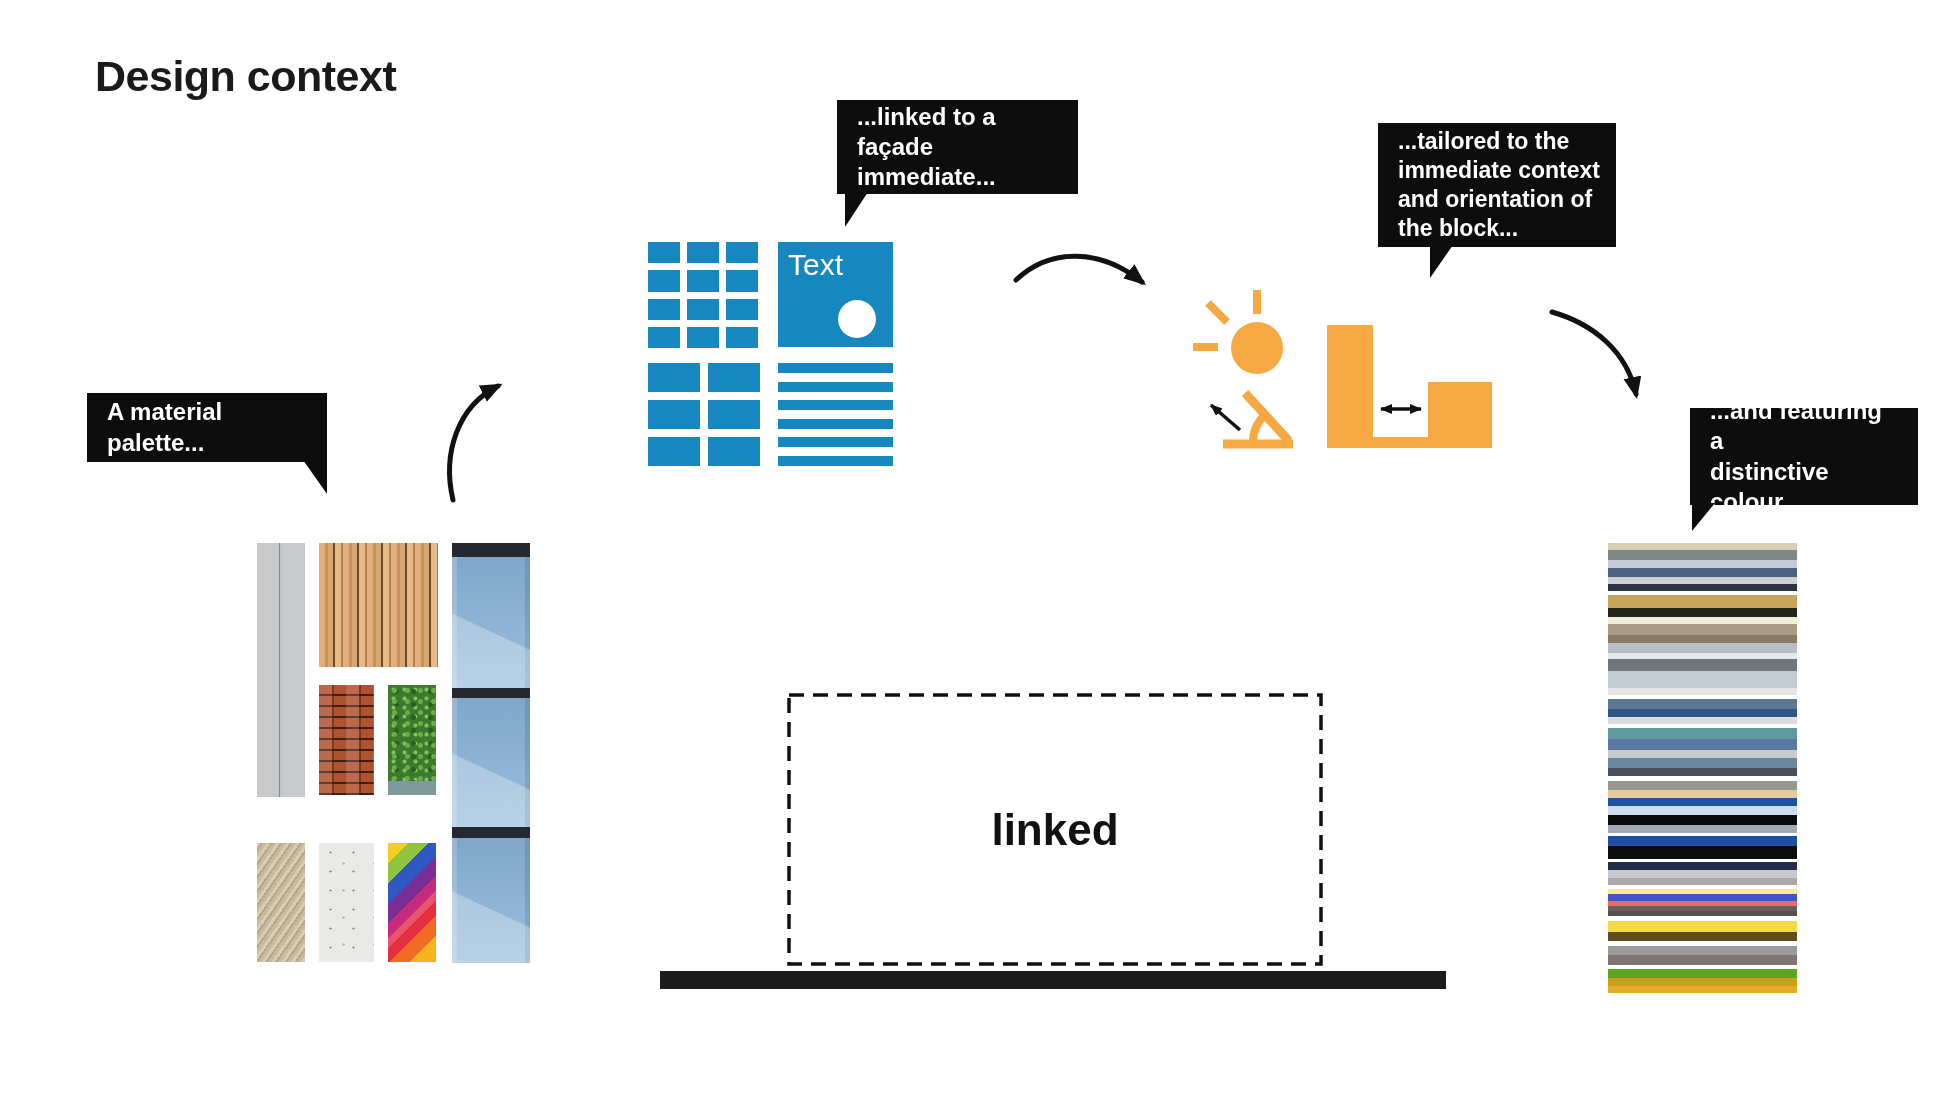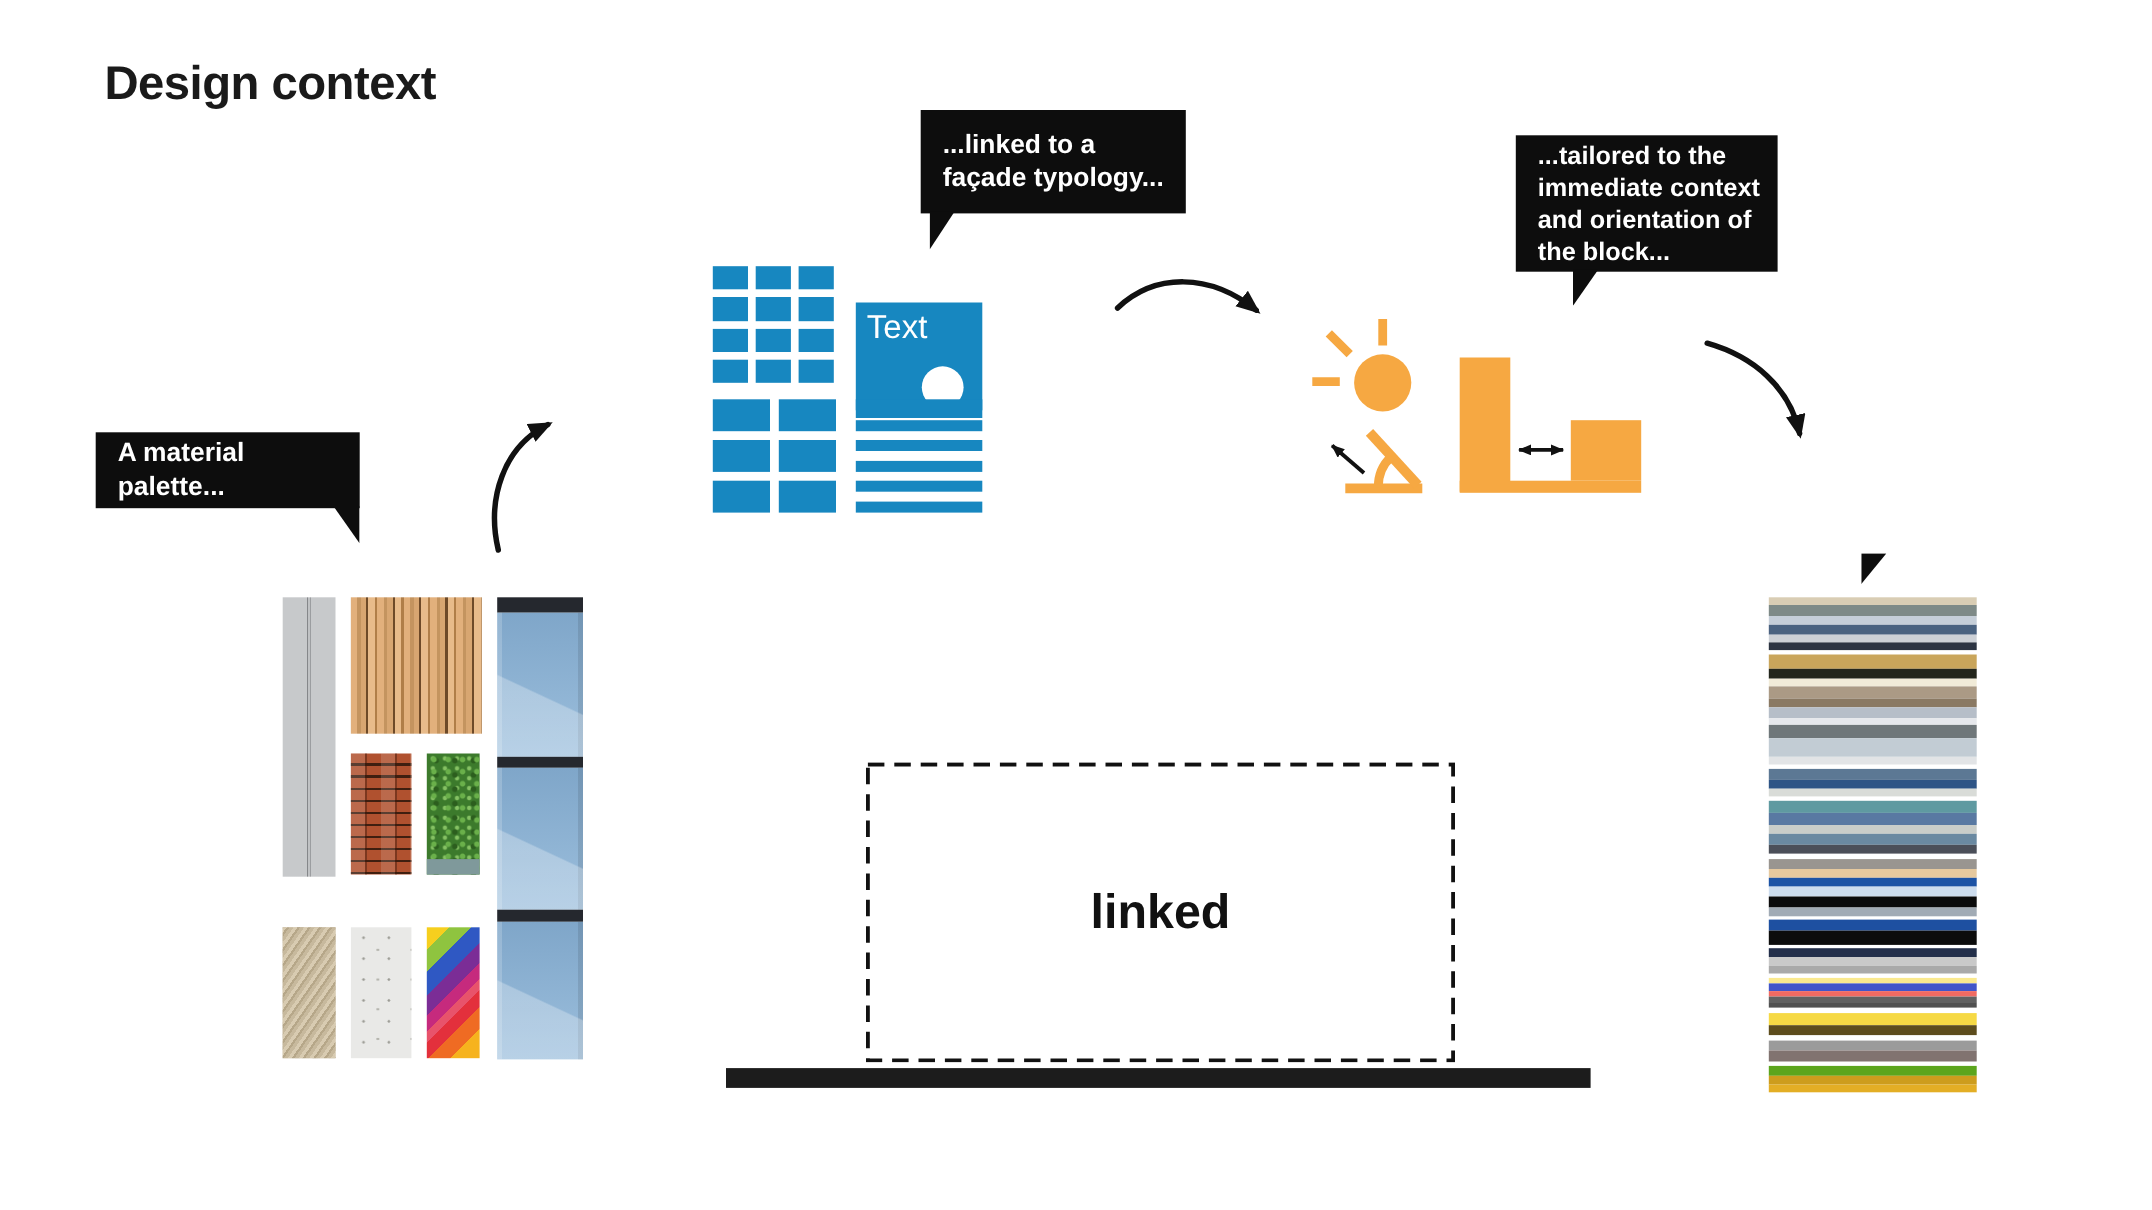--- a/index.html
+++ b/index.html
@@ -18,21 +18,21 @@
           padding:0 16px 0 20px;box-sizing:border-box;white-space:pre-line;}
   .bubble-tail{position:absolute;background:var(--bubble);}
   .tail-right{clip-path:polygon(0 0,100% 0,100% 100%);}
   .tail-left{clip-path:polygon(0 0,100% 0,0 100%);}
 
   
   .fgrid{display:grid;position:absolute;}
   .q-cell{background:var(--blue);}
   .q-stripes{display:flex;flex-direction:column;justify-content:space-between;position:absolute;}
   .q-stripe{background:var(--blue);height:10px;width:100%;}
-  .q-text{position:absolute;background:var(--blue);margin-top:33px;}
+  .q-text{position:absolute;background:var(--blue);}
   .q-text .lbl{color:#fff;font-size:30px;font-weight:500;padding:6px 0 0 10px;}
   .q-text .dot{position:absolute;width:38px;height:38px;border-radius:50%;background:#fff;left:60px;top:58px;}
 
   
   .swatch{position:absolute;}
   .sw-alu{background:
     linear-gradient(90deg,#c7c9cb 0 46%,#85878a 46% 48%,#c0c2c4 48% 52%,#9b9da0 52% 53%,#c7c9cb 53% 100%);}
   .sw-wood{background:
     repeating-linear-gradient(90deg,#e2b07c 0 6px,#c4945f 6px 9px,#d8a671 9px 14px,#6e4a28 14px 16px,#e8bb8a 16px 22px,#b07e48 22px 24px);}
   .sw-brick{background-color:#b0512f;background-image:
@@ -70,29 +70,31 @@
 <body>
 
 <div id="canvas">
 
   <div class="abs title" style="left:95px;top:52px;">Design context</div>
 
   <div class="bubble" style="left:87px;top:393px;width:240px;height:69px;">A material palette...</div>
   <div class="bubble-tail tail-right" style="left:303px;top:460px;width:24px;height:34px;"></div>
 
   <div class="bubble" style="left:837px;top:100px;width:241px;height:94px;">...linked to a
-façade typology...</div>
+façade immediate...</div>
   <div class="bubble-tail tail-left" style="left:845px;top:192px;width:23px;height:35px;"></div>
 
   <div class="bubble" style="left:1378px;top:123px;width:238px;height:124px;font-size:23px;">...tailored to the
 immediate context
 and orientation of
 the block...</div>
   <div class="bubble-tail tail-left" style="left:1430px;top:245px;width:23px;height:33px;"></div>
 
+  <div class="bubble" style="left:1690px;top:408px;width:228px;height:97px;">...and featuring a
+distinctive colour.</div>
   <div class="bubble-tail tail-left" style="left:1692px;top:503px;width:23px;height:28px;"></div>
 
   <div class="abs" style="left:0;top:0;">
     <div class="swatch sw-alu" style="left:257px;top:543px;width:48px;height:254px;"></div>
     <div class="swatch sw-wood" style="left:319px;top:543px;width:119px;height:124px;"></div>
     <div class="swatch sw-brick" style="left:319px;top:685px;width:55px;height:110px;"></div>
     <div class="swatch sw-green" style="left:388px;top:685px;width:48px;height:110px;">
       <div class="sw-planter"></div>
     </div>
     <div class="swatch sw-stone" style="left:257px;top:843px;width:48px;height:119px;"></div>

